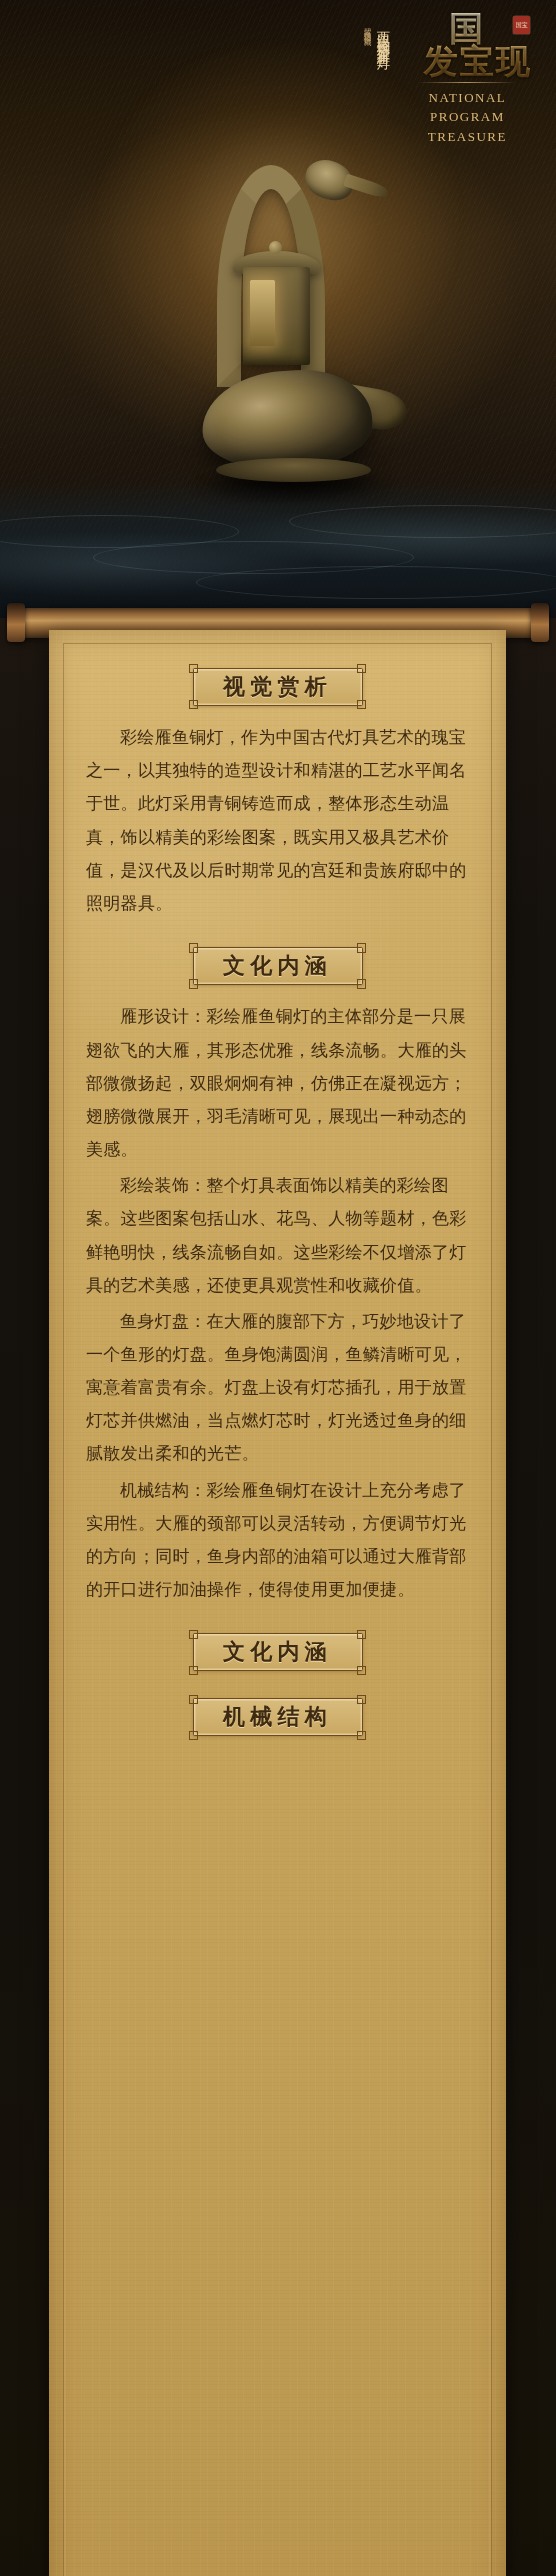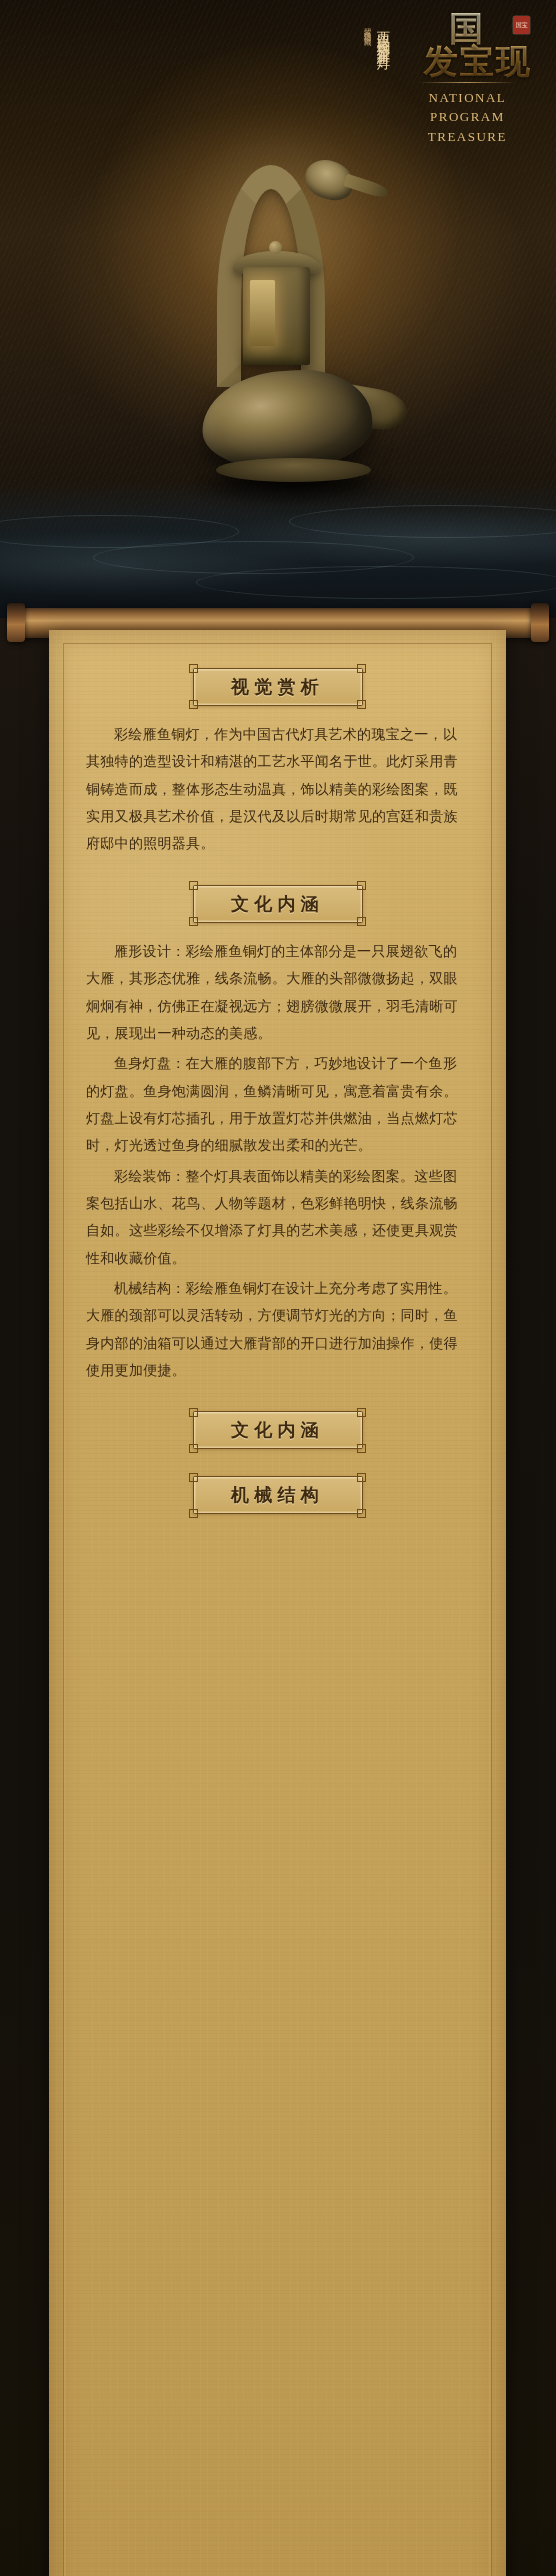--- a/index.html
+++ b/index.html
@@ -256,28 +256,28 @@
   }
   .sec-head .corner{
     position:absolute;width:7.2px;height:7.2px;border:1px solid #6d4a1c;
   }
   .sec-head .c1{left:-3.6px;top:-3.6px;}
   .sec-head .c2{right:-3.6px;top:-3.6px;}
   .sec-head .c3{left:-3.6px;bottom:-3.6px;}
   .sec-head .c4{right:-3.6px;bottom:-3.6px;}
   .sec-head .txt{
     position:relative;
-    font-size:18px;letter-spacing:5.2px;font-weight:bold;
+    font-size:22px;letter-spacing:5.2px;font-weight:bold;
     color:#3e2a10;
     font-family:"Liberation Serif",serif;
     text-shadow:0 0.5px 0 rgba(255,240,205,.6);
   }
 
   .para{
-    font-size:14px;
+    font-size:17px;
     line-height:1.95;
     color:#3d2a11;
     text-indent:2em;
     margin:0 0 3.1px 0;
     letter-spacing:0.3px;
     font-family:"Liberation Serif",serif;
   }
   .block{ margin-bottom:27px; }
 </style>
 </head>
@@ -355,22 +355,22 @@
         <div class="block">
           <div class="sec-head">
             <div class="frame"></div>
             <span class="corner c1"></span>
             <span class="corner c2"></span>
             <span class="corner c3"></span>
             <span class="corner c4"></span>
             <span class="txt">文化内涵</span>
           </div>
           <p class="para">雁形设计：彩绘雁鱼铜灯的主体部分是一只展翅欲飞的大雁，其形态优雅，线条流畅。大雁的头部微微扬起，双眼炯炯有神，仿佛正在凝视远方；翅膀微微展开，羽毛清晰可见，展现出一种动态的美感。</p>
+          <p class="para">彩绘装饰：整个灯具表面饰以精美的彩绘图案。这些图案包括山水、花鸟、人物等题材，色彩鲜艳明快，线条流畅自如。这些彩绘不仅增添了灯具的艺术美感，还使更具观赏性和收藏价值。</p>
           <p class="para">鱼身灯盘：在大雁的腹部下方，巧妙地设计了一个鱼形的灯盘。鱼身饱满圆润，鱼鳞清晰可见，寓意着富贵有余。灯盘上设有灯芯插孔，用于放置灯芯并供燃油，当点燃灯芯时，灯光透过鱼身的细腻散发出柔和的光芒。</p>
-          <p class="para">彩绘装饰：整个灯具表面饰以精美的彩绘图案。这些图案包括山水、花鸟、人物等题材，色彩鲜艳明快，线条流畅自如。这些彩绘不仅增添了灯具的艺术美感，还使更具观赏性和收藏价值。</p>
           <p class="para">机械结构：彩绘雁鱼铜灯在设计上充分考虑了实用性。大雁的颈部可以灵活转动，方便调节灯光的方向；同时，鱼身内部的油箱可以通过大雁背部的开口进行加油操作，使得使用更加便捷。</p>
         </div>
 
         <div class="block">
           <div class="sec-head">
             <div class="frame"></div>
             <span class="corner c1"></span>
             <span class="corner c2"></span>
             <span class="corner c3"></span>
             <span class="corner c4"></span>

